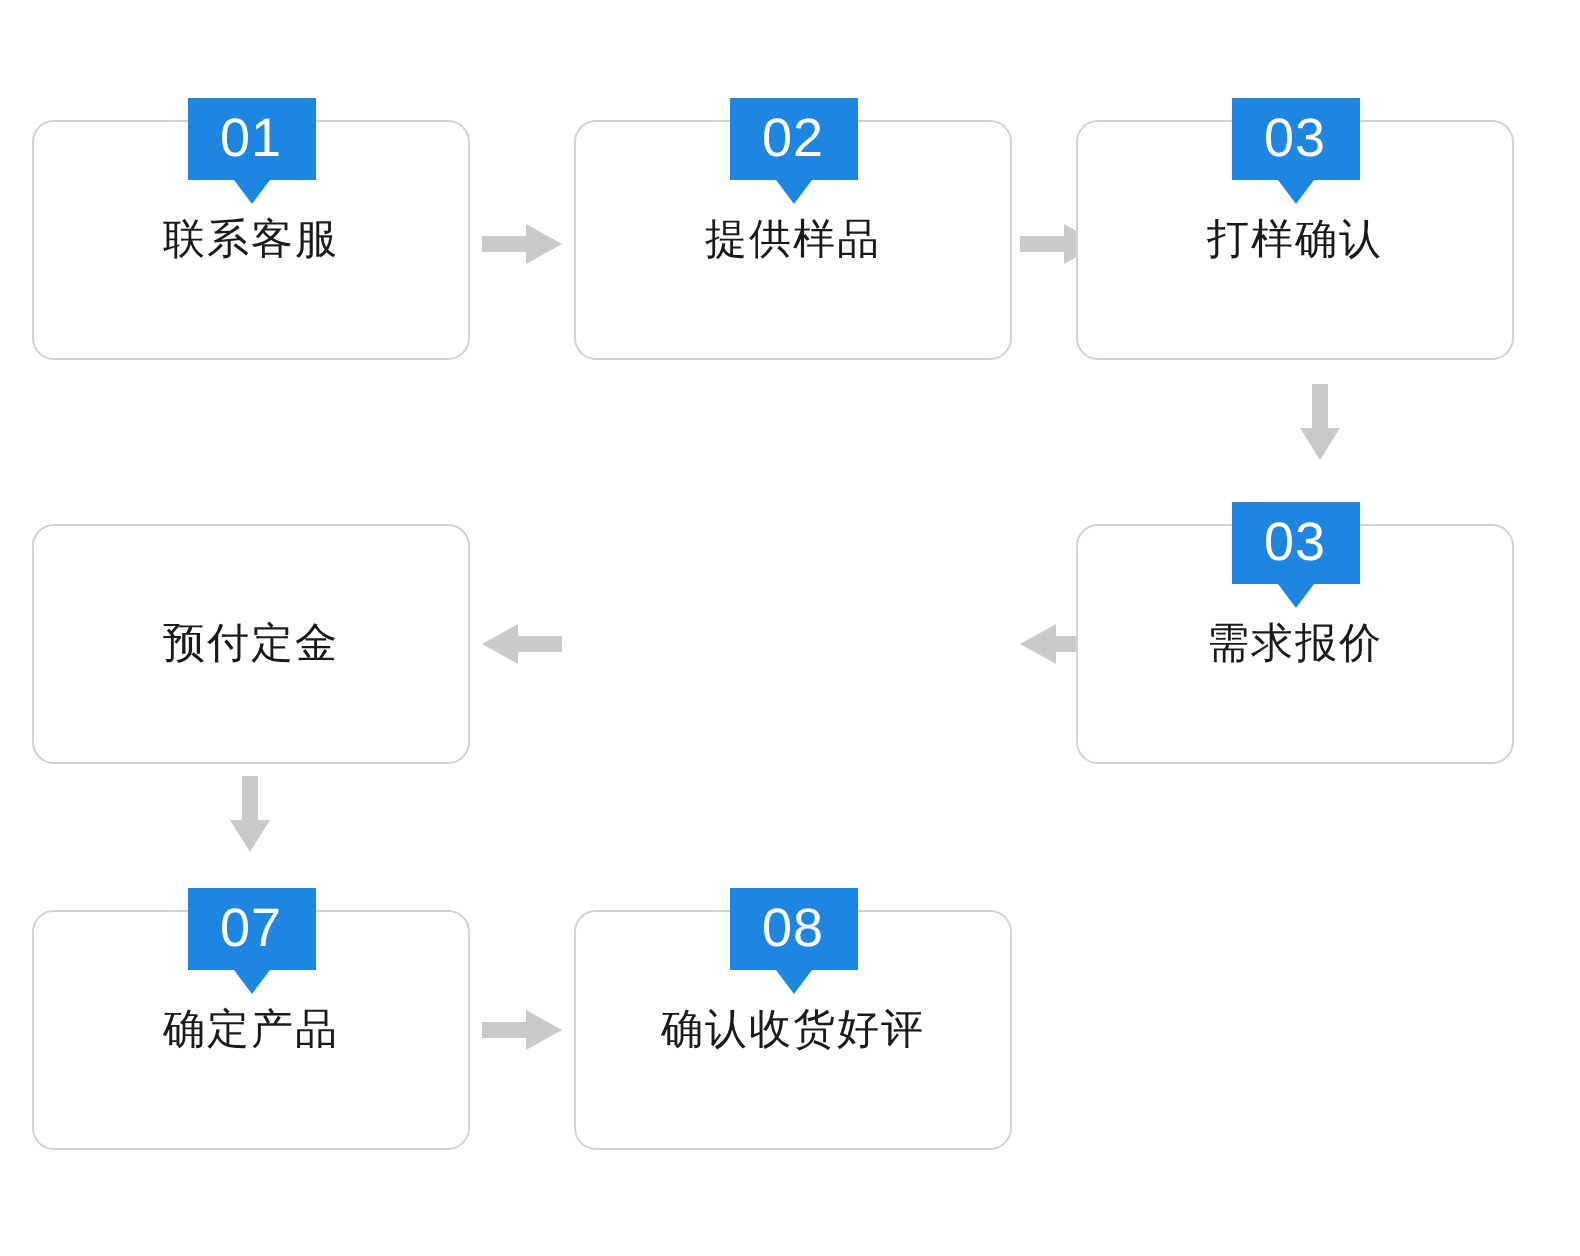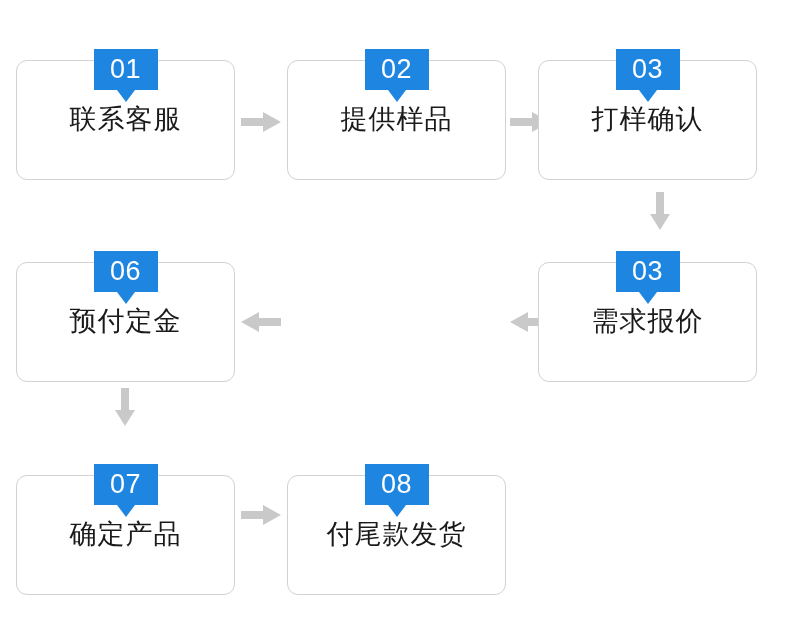--- a/index.html
+++ b/index.html
@@ -36,21 +36,21 @@
     border-radius: 11px;
   }
 
   .step-label {
     position: absolute;
     left: 0;
     right: 0;
     top: 50%;
     transform: translateY(-50%);
     text-align: center;
-    font-size: 27px;
+    font-size: 21px;
     line-height: 1.1;
     color: #1a1a1a;
     letter-spacing: 1px;
     font-weight: 400;
     white-space: nowrap;
   }
 
   
   .step-badge {
     position: absolute;
@@ -85,21 +85,21 @@
 
   
   .arrow {
     position: absolute;
   }
   .arrow svg { display: block; }
 
   
   .row1 { top: 60px; }
   .row2 { top: 262px; }
-  .row3 { top: 475px; }
+  .row3 { top: 455px; }
 
   
   .colA { left: 16px; padding-left: 35px; }
   .colB { left: 287px; }
   .colC { left: 538px; }
 </style>
 </head>
 <body>
 
 <div id="flow-canvas">
@@ -140,24 +140,20 @@
     <div class="step-label">打样确认</div>
   </div>
 
   <div class="arrow" style="left:648px; top:190px;">
     <svg width="24" height="42" viewBox="0 0 24 42" aria-hidden="true">
       <polygon points="8,2 16,2 16,24 22,24 12,40 2,24 8,24" fill="#c9c9c9"></polygon>
     </svg>
   </div>
 
   <div class="step-box row2 colA">
-    <div class="step-badge">
-      <span class="badge-num">06</span>
-      <span class="badge-tail"></span>
-    </div>
     <div class="step-label">预付定金</div>
   </div>
 
   <div class="arrow" style="left:239px; top:310px;">
     <svg width="44" height="24" viewBox="0 0 44 24" aria-hidden="true">
       <polygon points="42,8 20,8 20,2 2,12 20,22 20,16 42,16" fill="#c9c9c9"></polygon>
     </svg>
   </div>
 
 
@@ -193,16 +189,16 @@
     <svg width="44" height="24" viewBox="0 0 44 24" aria-hidden="true">
       <polygon points="2,8 24,8 24,2 42,12 24,22 24,16 2,16" fill="#c9c9c9"></polygon>
     </svg>
   </div>
 
   <div class="step-box row3 colB">
     <div class="step-badge">
       <span class="badge-num">08</span>
       <span class="badge-tail"></span>
     </div>
-    <div class="step-label">付尾款发货</div>
+    <div class="step-label">确认收货好评</div>
   </div>
 
 </div>
 
 </body></html>

